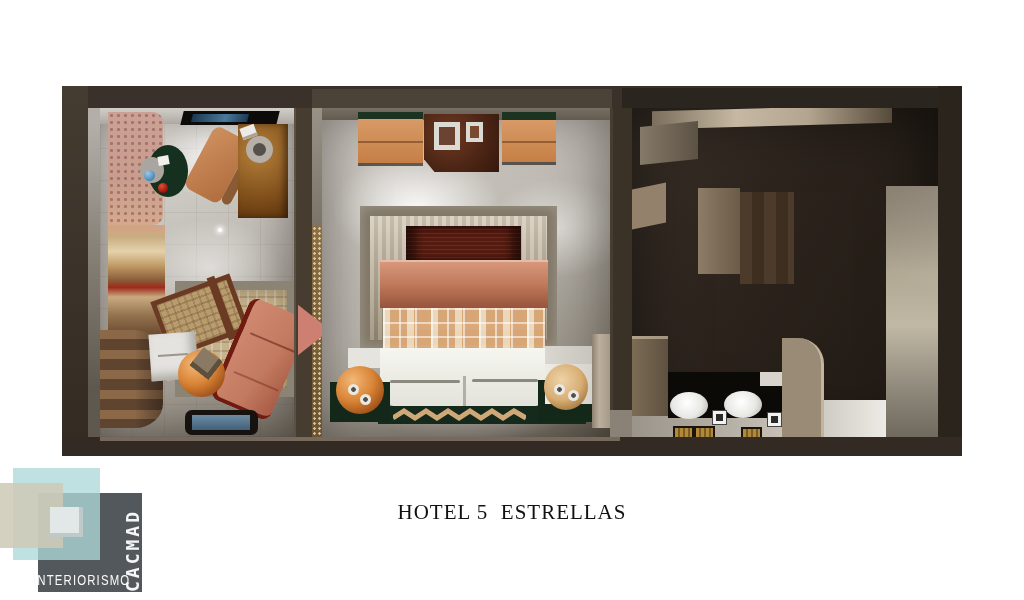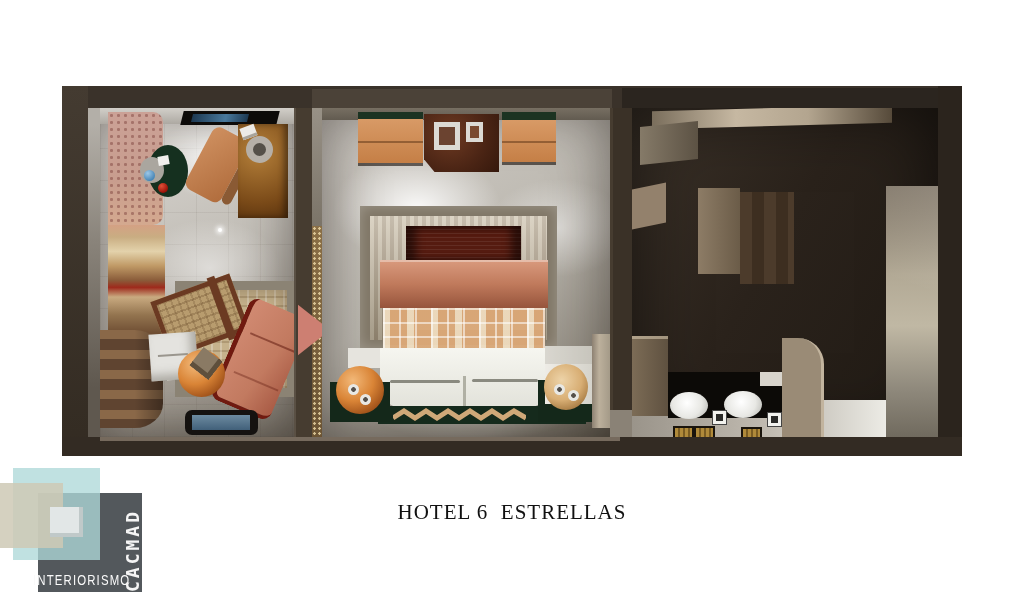--- a/index.html
+++ b/index.html
@@ -346,21 +346,21 @@
       <div class="bt-soap bt-soap1"></div>
       <div class="bt-soap bt-soap2"></div>
       <div class="bt-towel bt-towel1"></div>
       <div class="bt-towel bt-towel2"></div>
       <div class="bt-towel bt-towel3"></div>
       <div class="bt-curve"></div>
       <div class="bt-shower"></div>
     </div>
   </div>
 
-  <div class="caption">HOTEL 6  ESTRELLAS</div>
+  <div class="caption">HOTEL 5  ESTRELLAS</div>
 
   <div class="logo">
     <div class="lg-dark"></div>
     <div class="lg-teal"></div>
     <div class="lg-beige"></div>
     <div class="lg-center"></div>
     <div class="lg-tagline">INTERIORISMO</div>
     <div class="lg-brand">CACMAD</div>
   </div>
 

